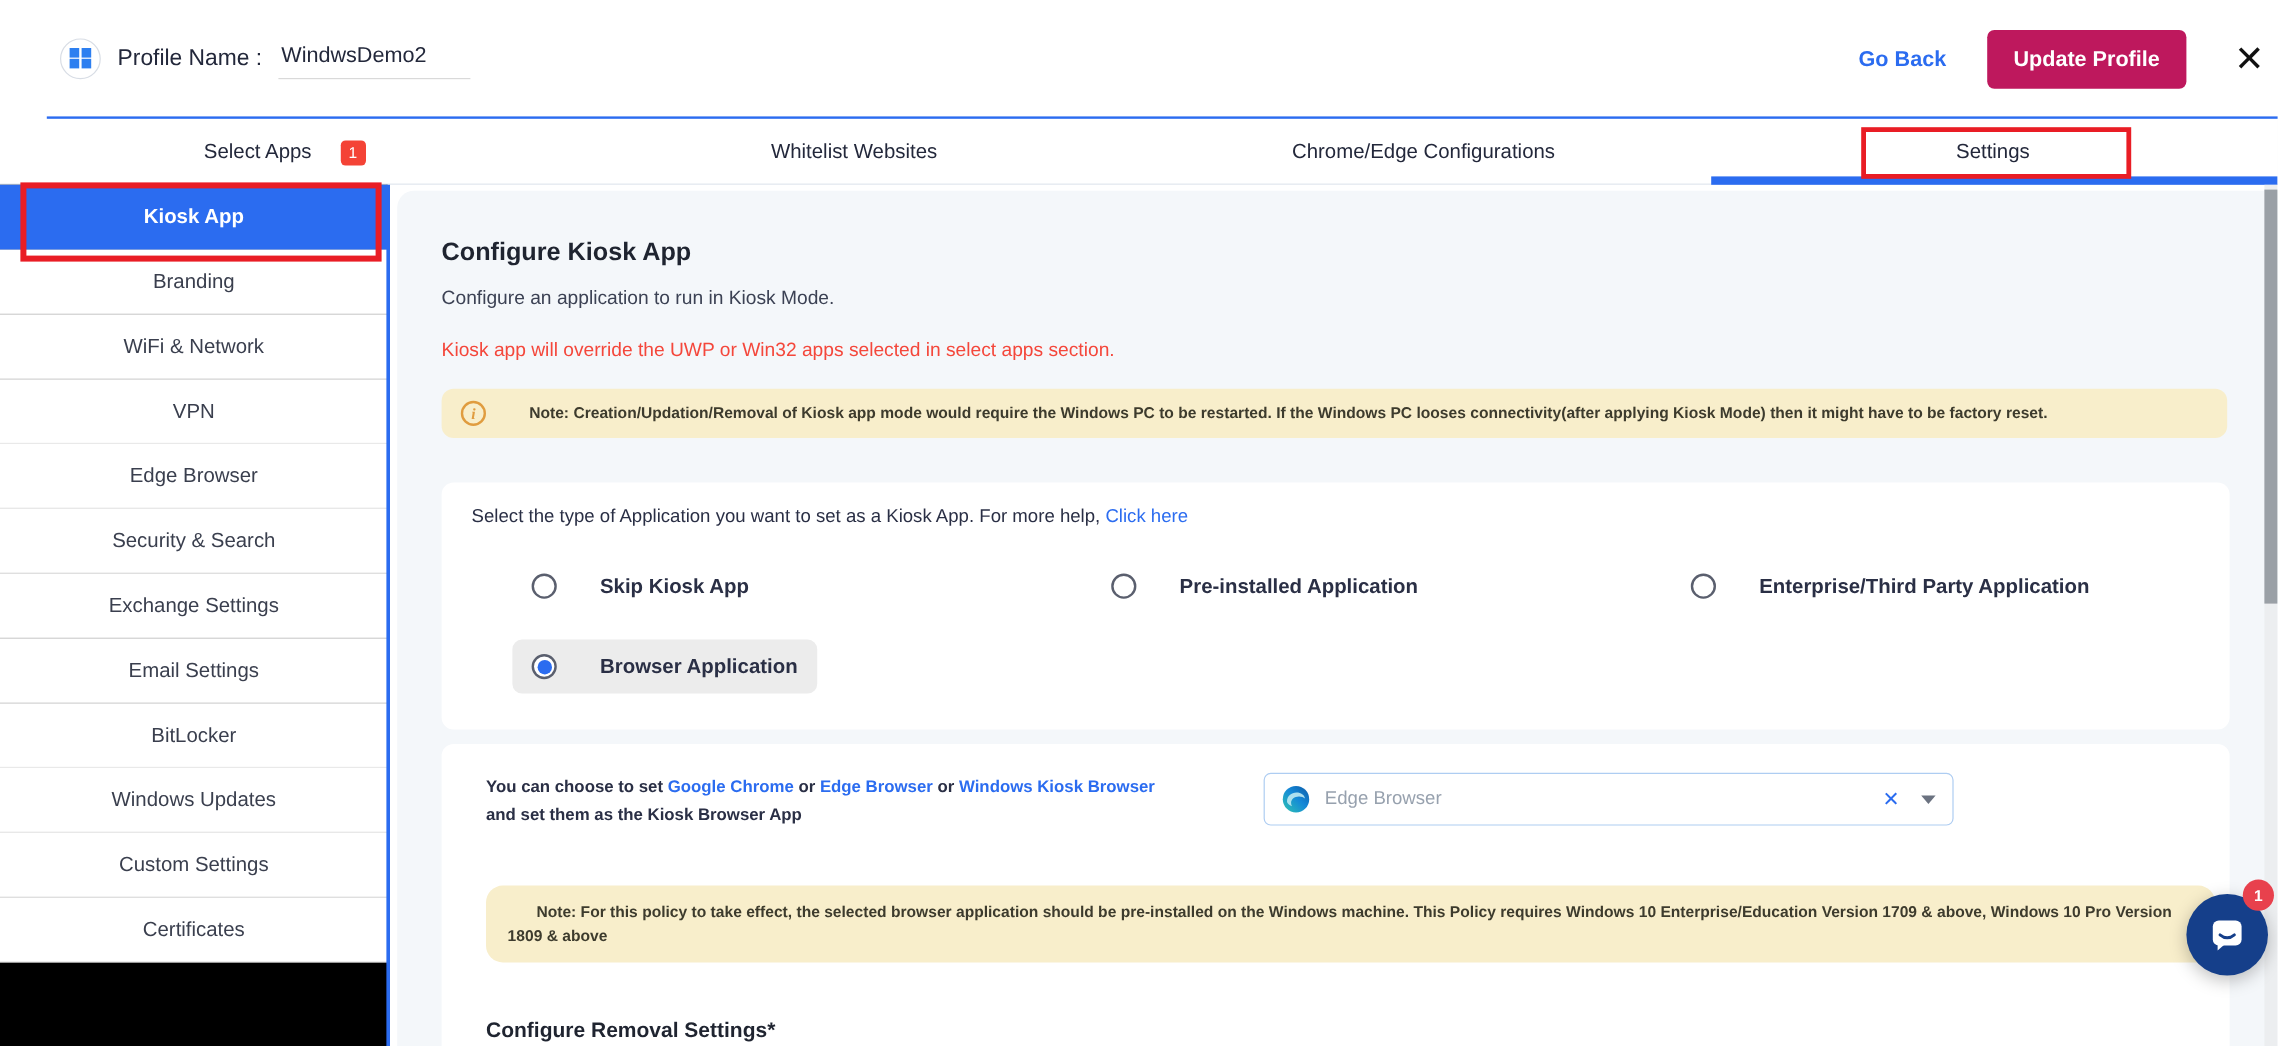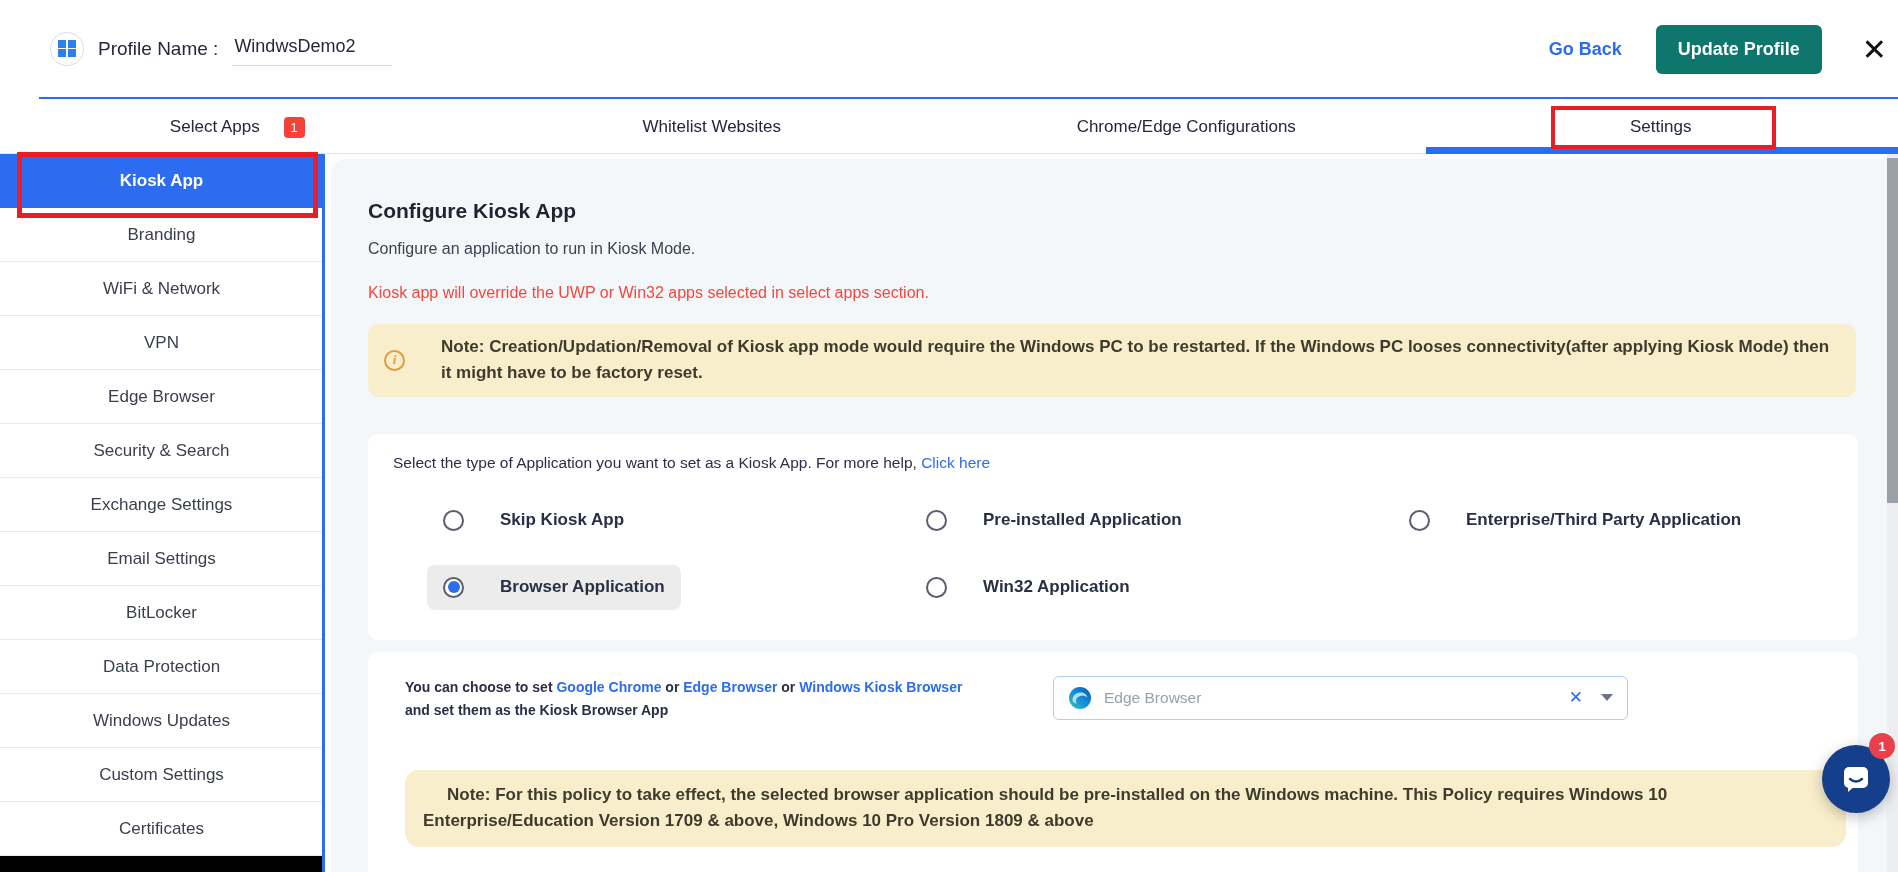--- a/index.html
+++ b/index.html
@@ -13,21 +13,21 @@
   .win-badge { width:34px; height:34px; border:1px solid #d8dde5; border-radius:50%;
     margin-left:11px; display:flex; align-items:center; justify-content:center; }
   .winlogo { display:grid; grid-template-columns:8px 8px; grid-template-rows:8px 8px; gap:1.5px; }
   .winlogo span { background:#2d7ff0; }
   .profile-label { font-size:19px; color:#23283b; margin-left:14px; }
   .profile-input { margin-left:14px; width:160px; font-size:18px; color:#23283b;
     border:none; border-bottom:1px solid #d9d9d9; outline:none; padding:4px 2px 8px 2px;
     font-family:"Liberation Sans", sans-serif; }
   .header-right { position:absolute; right:50px; top:0; height:99px; display:flex; align-items:center; gap:34px; }
   .go-back { color:#2b6cf0; font-size:18px; font-weight:700; cursor:pointer; }
-  .update-btn { background:#0f766e; color:#fff; font-size:18px; font-weight:700;
+  .update-btn { background:#be185d; color:#fff; font-size:18px; font-weight:700;
     border:none; border-radius:6px; padding:14px 22px; cursor:pointer;
     font-family:"Liberation Sans", sans-serif; }
   .close-x { font-size:30px; color:#111; font-weight:400; cursor:pointer; margin-left:6px; line-height:1; }
 
   
   .tabbar { position:absolute; top:101px; left:0; width:1898px; height:53px; background:#fff;
     border-bottom:1px solid #dde3ec; display:flex; }
   .tab { flex:1 1 0; display:flex; align-items:center; justify-content:center; gap:24px;
     font-size:17px; color:#23283b; cursor:pointer; position:relative; }
   .tab .badge { background:#f44336; color:#fff; font-size:13px; border-radius:4px;
@@ -49,21 +49,21 @@
   .panel { position:absolute; top:5px; left:6px; right:0; bottom:0; background:#f4f7fa;
     border-top-left-radius:14px; padding:40px 0 0 37px; }
   .h1 { font-size:21px; font-weight:700; color:#1f2430; }
   .subtitle { font-size:16px; color:#3c4254; margin-top:17px; }
   .warning { font-size:16px; color:#f4473b; margin-top:26px; }
   .note { background:#f8eecb; border-radius:10px; width:1488px; margin-top:22px;
     display:flex; align-items:center; padding:10px 16px; }
   .note-icon { flex:0 0 auto; width:21px; height:21px; border:2px solid #e09c3f; border-radius:50%;
     color:#e09c3f; font-size:13px; font-weight:700; display:flex; align-items:center; justify-content:center;
     margin-right:12px; font-family:"Liberation Serif", serif; font-style:italic; }
-  .note-text { font-size:17px; font-weight:600; color:#3d3b2d; line-height:1.55;padding-left:24px; }
+  .note-text { font-size:13px; font-weight:600; color:#3d3b2d; line-height:1.55;padding-left:24px; }
   .note-text b { font-weight:700; }
 
   .card { background:#fff; border-radius:10px; width:1490px; margin-top:37px; padding:20px 25px 30px 25px; }
   .prompt { font-size:15.5px; color:#2a2f45; }
   .prompt .link { color:#2b6cf0; cursor:pointer; }
   .opt-grid { margin:26px 0 0 34px; display:grid; grid-template-columns:483px 483px auto; row-gap:22px; }
   .radio-opt { display:flex; align-items:center; gap:36px; cursor:pointer; width:max-content;
     padding:12px 16px; border-radius:8px; }
   .radio-opt.pill { background:#ececec; }
   .radio { width:21px; height:21px; border:2px solid #5a5f6e; border-radius:50%; background:#fff;
@@ -142,21 +142,20 @@
   <div class="sidebar">
     <div class="side-item active">Kiosk App</div>
     <div class="side-item">Branding</div>
     <div class="side-item">WiFi &amp; Network</div>
     <div class="side-item">VPN</div>
     <div class="side-item">Edge Browser</div>
     <div class="side-item">Security &amp; Search</div>
     <div class="side-item">Exchange Settings</div>
     <div class="side-item">Email Settings</div>
     <div class="side-item">BitLocker</div>
-    <div class="side-item">Data Protection</div>
     <div class="side-item">Windows Updates</div>
     <div class="side-item">Custom Settings</div>
     <div class="side-item">Certificates</div>
   </div>
   <div class="side-rail"></div>
   <div class="annot kiosk"></div>
 
   <div class="main">
     <div class="panel">
       <div class="h1">Configure Kiosk App</div>
@@ -183,24 +182,20 @@
             <span class="radio"></span>
             <span class="radio-label">Pre-installed Application</span>
           </label>
           <label class="radio-opt">
             <span class="radio"></span>
             <span class="radio-label">Enterprise/Third Party Application</span>
           </label>
           <label class="radio-opt pill">
             <span class="radio checked"></span>
             <span class="radio-label">Browser Application</span>
-          </label>
-          <label class="radio-opt">
-            <span class="radio"></span>
-            <span class="radio-label">Win32 Application</span>
           </label>
           <span></span>
         </div>
       </div>
 
       <div class="card2">
         <div class="browser-row">
           <div class="browser-text">
             <span>You can choose to set </span><span class="link">Google Chrome</span><span> or </span><span class="link">Edge Browser</span><span> or </span><span class="link">Windows Kiosk Browser</span><br>
             <span>and set them as the Kiosk Browser App</span>

